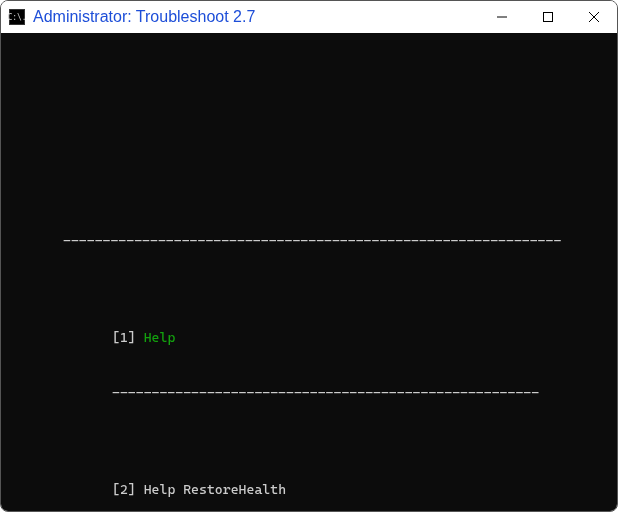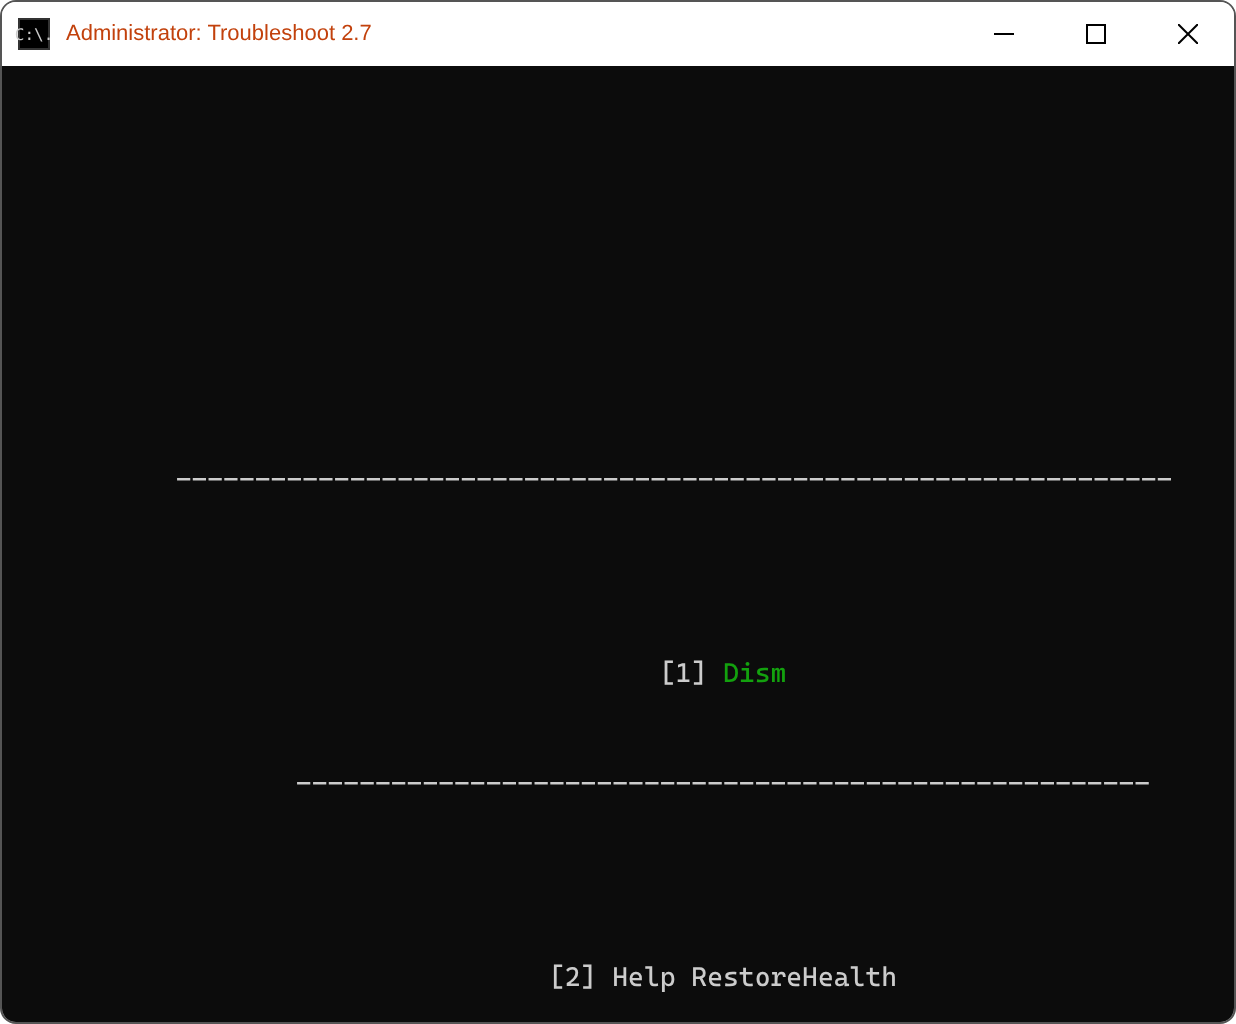--- a/index.html
+++ b/index.html
@@ -11,31 +11,31 @@
     }
     .titlebar {
       height: 32px; background: #fff; display: flex; align-items: center;
       padding-left: 8px; user-select: none;
     }
     .titlebar-icon {
       width: 16px; height: 16px; background: #000; border: 1px solid #333;
       margin-right: 8px; display: flex; align-items: center; justify-content: center;
       font-size: 8px; color: #ccc; font-family: monospace;
     }
-    .titlebar-title { font-size: 11px; color: #c2410c; flex: 0 0 auto; }
+    .titlebar-title { font-size: 16px; color: #1d4ed8; flex: 0 0 auto; }
     .titlebar-space { flex: 1; }
     .titlebar-btn {
       width: 46px; height: 32px; display: flex; align-items: center;
       justify-content: center; cursor: pointer;
     }
     .titlebar-btn svg { width: 10px; height: 10px; }
     .terminal {
       flex: 1; background: #0c0c0c; color: #cccccc;
       font-family: 'Cascadia Mono', 'Consolas', monospace; font-size: 13.5px;
-      line-height: 1.25; padding: 8px 6px; overflow: hidden; white-space: pre; text-align: center;
+      line-height: 1.25; padding: 8px 6px; overflow: hidden; white-space: pre;
     }
     .line { min-height: 17px; }
     .green { color: #13a10e; }
     .indent1 { padding-left: 56px; }
     .indent2 { padding-left: 105px; }
   </style>
 </head>
 <body>
 
 <div class="window">
@@ -59,21 +59,21 @@
           <line x1="10" y1="0" x2="0" y2="10" stroke="black" stroke-width="1"></line>
         </svg>
     </div>
   </div>
   <div class="terminal">
     <div class="line"></div>
     <div class="line"></div>
     <div class="line"></div>
     <div class="line indent1">_______________________________________________________________</div>
     <div class="line"></div>
-    <div class="line indent2"><span>[1]</span> <span class="green">Dism</span></div>
+    <div class="line indent2"><span>[1]</span> <span class="green">Help</span></div>
     <div class="line indent2">______________________________________________________</div>
     <div class="line"></div>
     <div class="line indent2"><span>[2]</span> <span>Help RestoreHealth</span></div>
     
     
     
     
     
     
     

